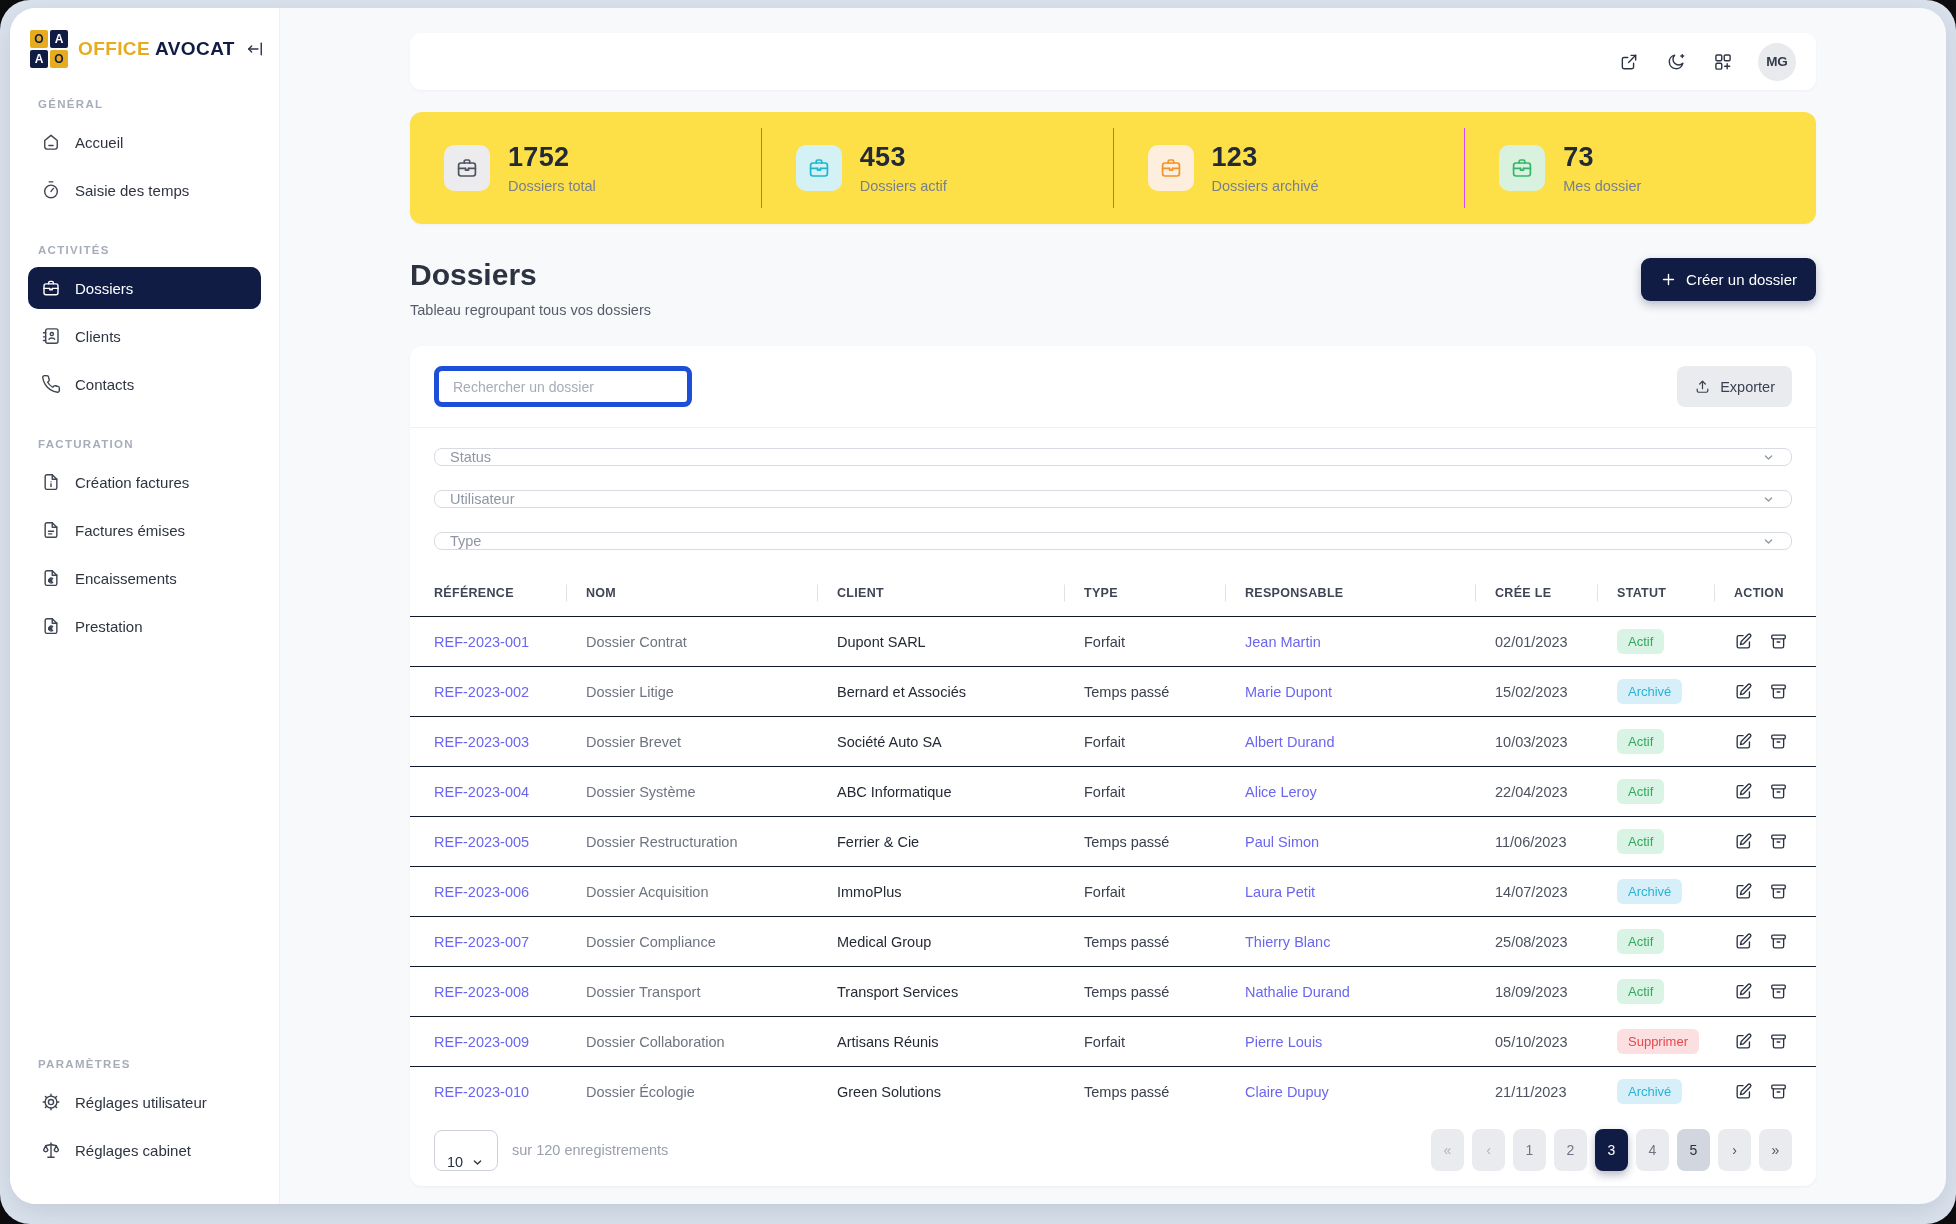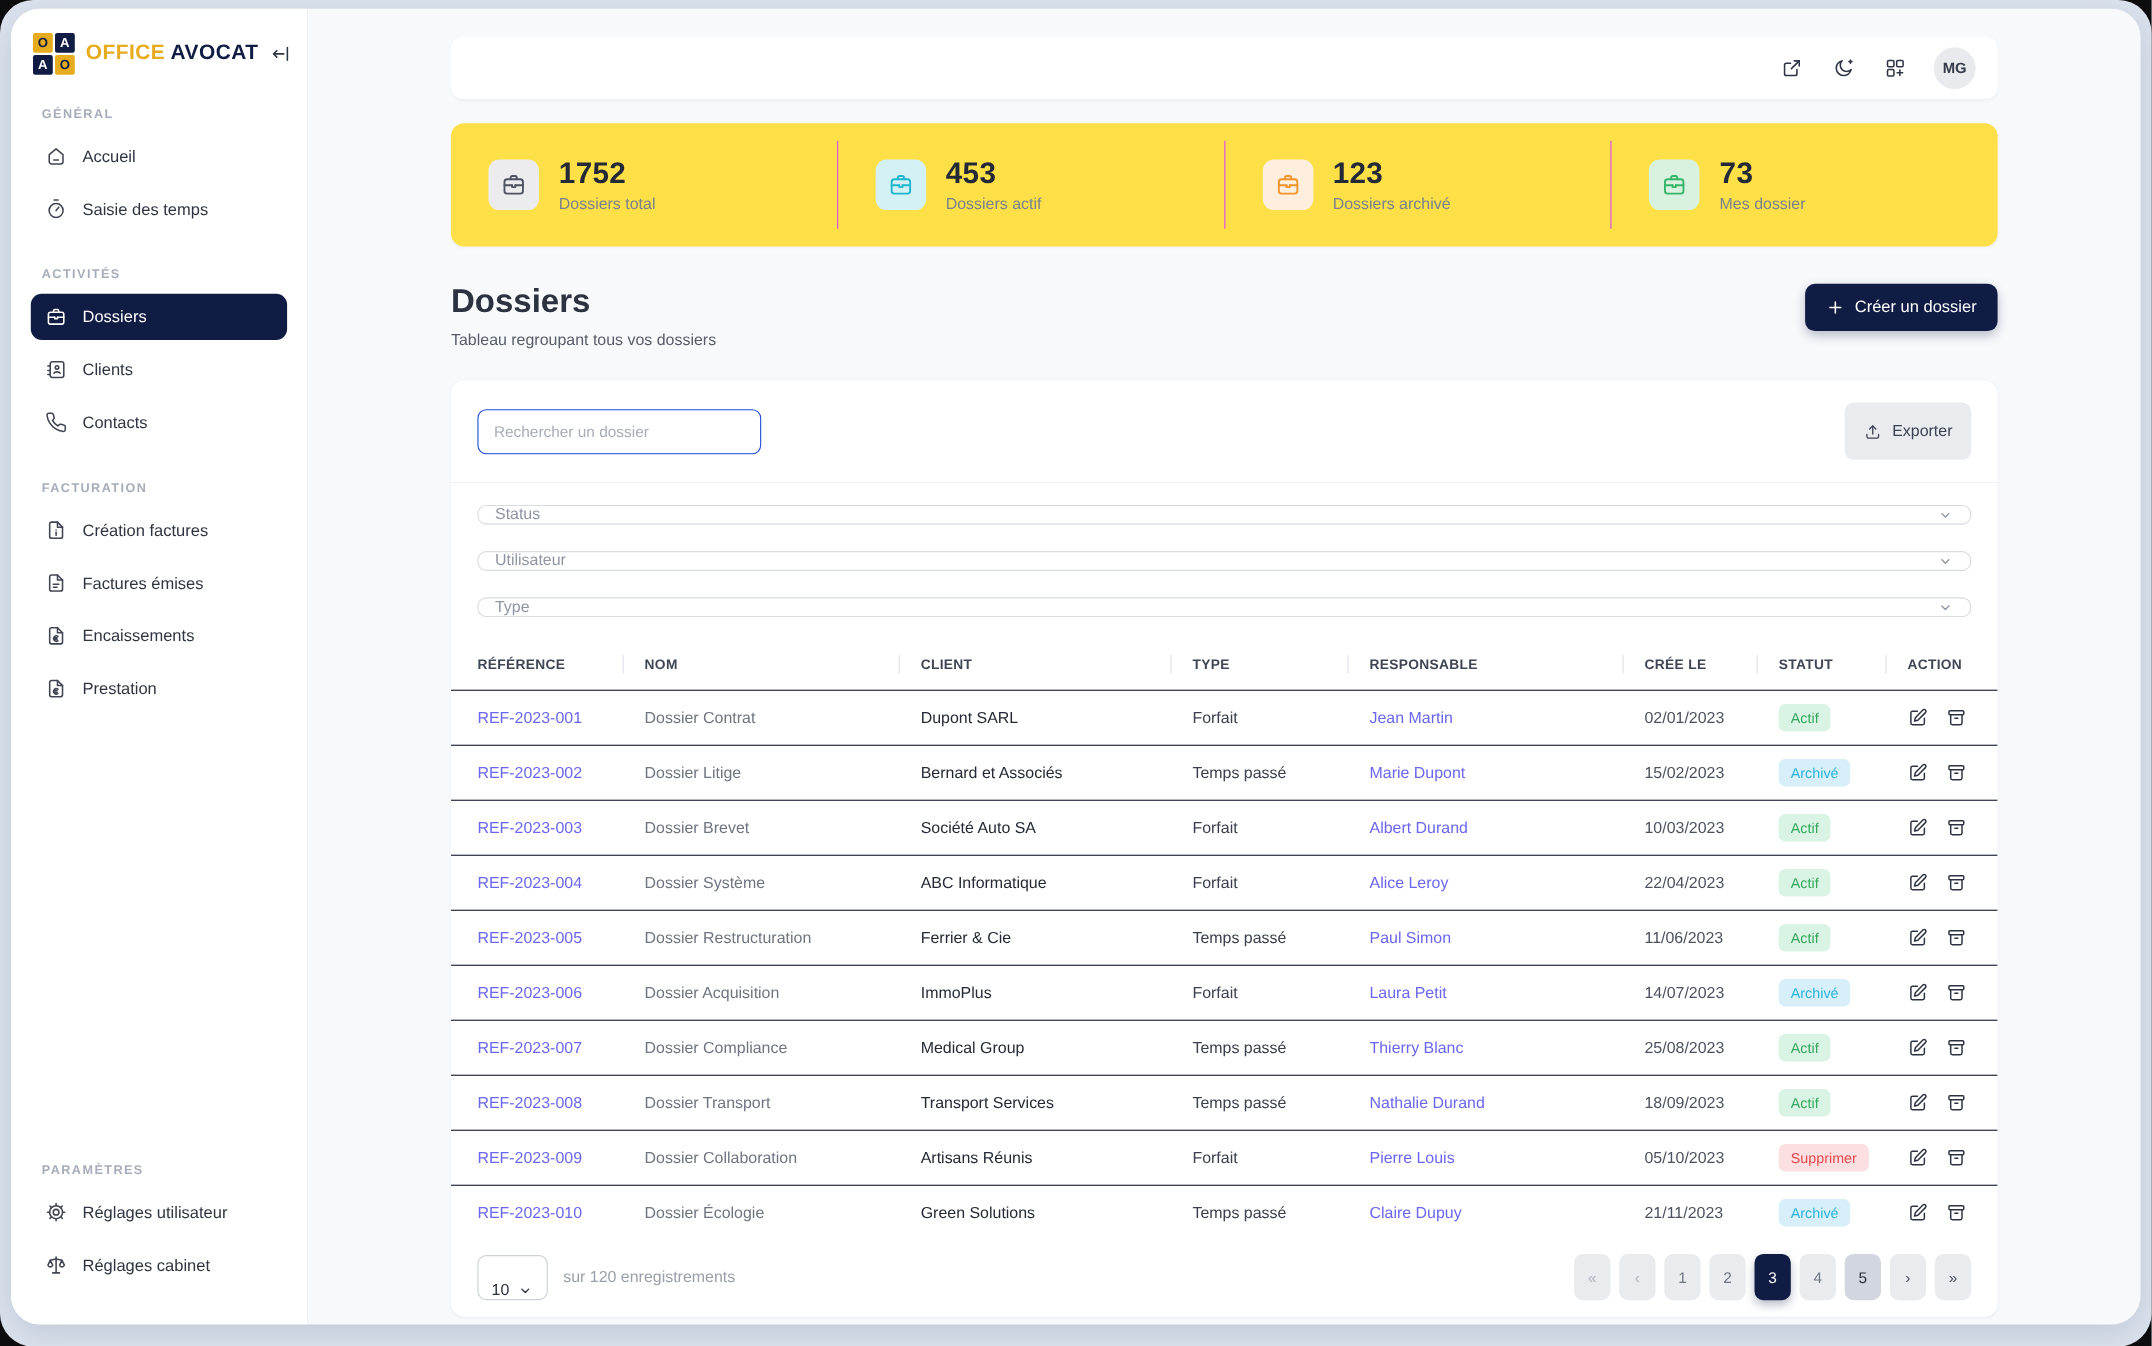--- a/index.html
+++ b/index.html
@@ -62,24 +62,24 @@
   .page-title { font-size:30px; font-weight:600; color:#2c3240; }
   .page-sub { margin-top:10px; font-size:14.5px; color:#565d69; }
   .create-btn { display:flex; align-items:center; gap:9px; height:43px; padding:0 19px;
                 background:var(--navy); color:#fff; border:none; border-radius:9px;
                 font-size:15px; font-family:inherit; cursor:pointer;
                 box-shadow:0 4px 10px rgba(16,28,68,.28); }
 
   .card { margin-top:28px; background:#fff; border-radius:12px; overflow:hidden;
           box-shadow:0 1px 3px rgba(16,24,40,.05); }
   .toolbar { display:flex; align-items:center; padding:20px 24px; }
-  .search-input { width:258px; height:41px; border:1px solid #1d4ed8; border-radius:8px;
+  .search-input { width:258px; height:41px; border:5px solid #1d4ed8; border-radius:8px;
                   padding:0 14px; font-size:14px; font-family:inherit; color:#333; outline:none; }
   .search-input::placeholder { color:#a6acb8; }
-  .export-btn { margin-left:auto; display:flex; align-items:center; gap:9px; height:52px;
+  .export-btn { margin-left:auto; display:flex; align-items:center; gap:9px; height:41px;
                 padding:0 17px; background:#e9ebef; border:none; border-radius:8px;
                 font-size:14.5px; font-family:inherit; color:#3a4150; cursor:pointer; }
   .tool-divider { border-top:1px solid #eef0f4; }
   .filters { display:flex; gap:24px; padding:20px 24px;flex-direction:column; }
   .select { flex:1; height:45px; border:1px solid #d8dbe2; border-radius:8px;
             display:flex; align-items:center; justify-content:space-between;
             padding:0 15px; color:#8f96a3; font-size:14.5px; cursor:pointer; background:#fff; }
 
   .thead, .tr { display:grid; padding:0 24px; align-items:center;
                 grid-template-columns:152px 251px 247px 161px 250px 122px 117px 1fr; }

